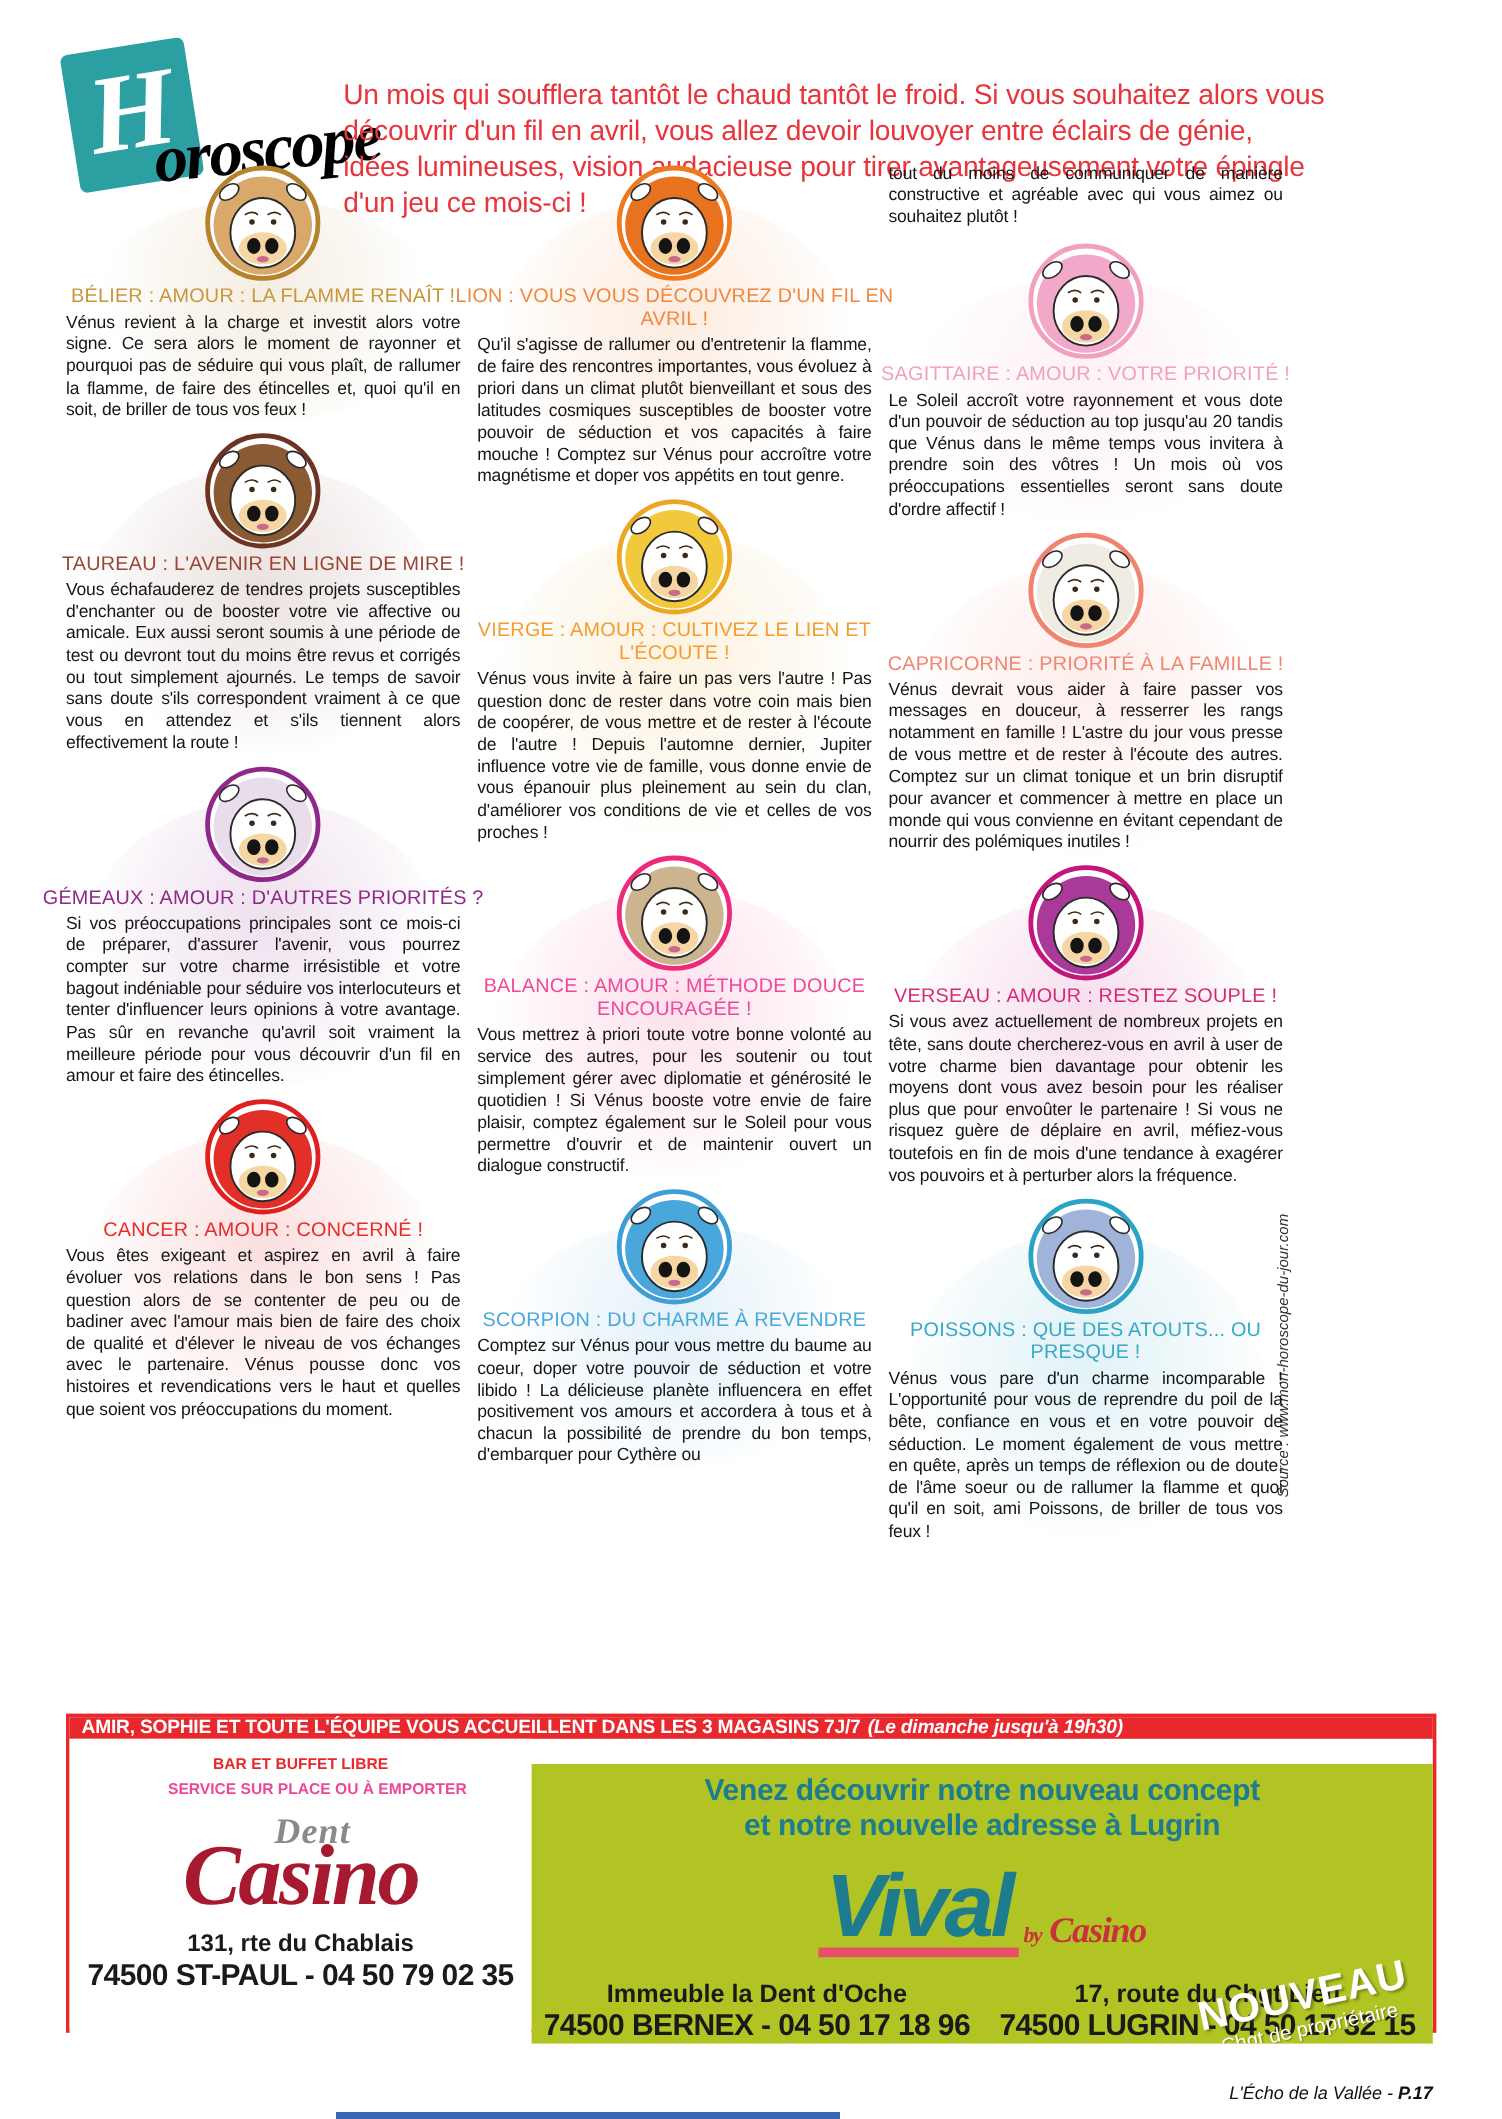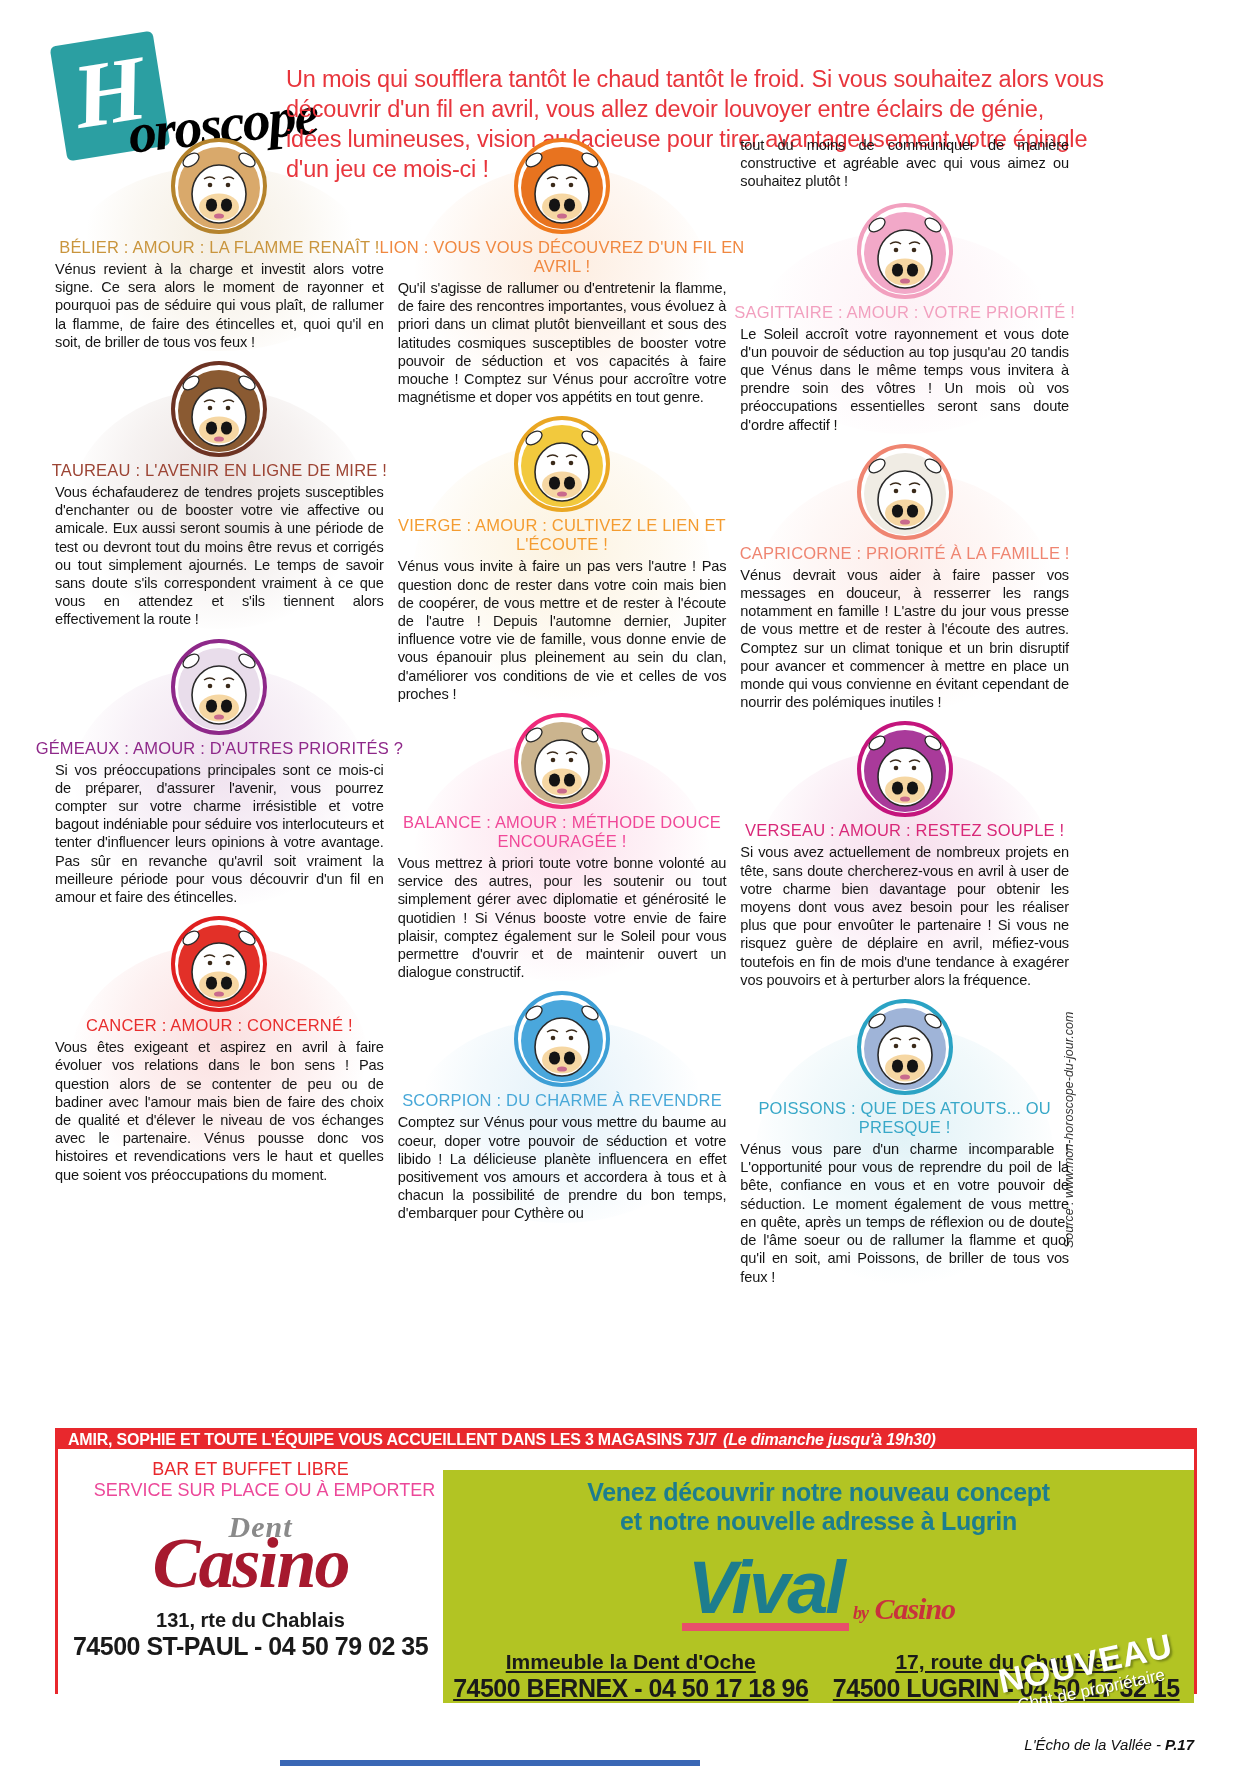--- a/index.html
+++ b/index.html
@@ -58,21 +58,21 @@
     border:3px solid #e8282d; background:#fff; box-sizing:border-box;
     display:flex; flex-direction:column;
   }
   .ad-bar{
     height:38px; display:flex; align-items:center; padding:0 10px;
     color:#fff; font-weight:bold; font-size:16px; letter-spacing:-0.2px; white-space:nowrap;
   }
   .ad-bar .it{font-style:italic; margin-left:6px;}
   .ad-main{flex:1; display:flex;}
   .ad-left{width:385px; background:#fff; text-align:center; padding-top:10px; box-sizing:border-box; position:relative;}
-  .ad-left-line{font-weight:normal; font-size:18px; line-height:21px;}
+  .ad-left-line{font-weight:bold; font-size:13px; line-height:21px;}
   .casino-logo{margin-top:14px; line-height:0.8; position:relative;}
   .casino-petit{
     font-family:"Liberation Serif", serif; font-style:italic; font-weight:bold;
     font-size:30px; color:#8a8a8a; letter-spacing:1px; position:relative; left:10px;
   }
   .casino-main{
     font-family:"Liberation Serif", serif; font-style:italic; font-weight:bold;
     font-size:72px; letter-spacing:-2px; margin-top:-4px;
   }
   .ad-left-addr1{font-weight:bold; font-size:20px; margin-top:16px;}
@@ -89,21 +89,21 @@
     font-size:30px; align-self:flex-end; margin:0 0 10px 4px; letter-spacing:-1px;
   }
   .vival-by .by{font-size:18px;}
   .nouveau{
     position:absolute; right:18px; top:96px; transform:rotate(-12deg);
     color:#fff; text-align:center; line-height:1;
   }
   .nouveau .n1{font-weight:bold; font-size:34px; letter-spacing:1px; text-shadow:2px 2px 2px rgba(60,70,10,0.45);}
   .nouveau .n2{font-size:17px; margin-top:2px; text-shadow:1px 1px 1px rgba(60,70,10,0.45);}
   .ad-stores{display:flex; margin-top:14px;}
-  .ad-store{flex:1;text-decoration:underline;}
+  .ad-store{flex:1;}
   .ad-store .s1{font-weight:bold; font-size:21px;}
   .ad-store .s2{font-weight:bold; font-size:25px; letter-spacing:-0.5px;}
   
   .footer{
     position:absolute; right:58px; top:1736px; font-style:italic; font-size:15px; color:#111;
   }
   .footer b{font-style:italic;}
   .bottom-strip{position:absolute; left:280px; top:1760px; width:420px; height:6px; background:#3a67b5;}
 </style>
 </head>

